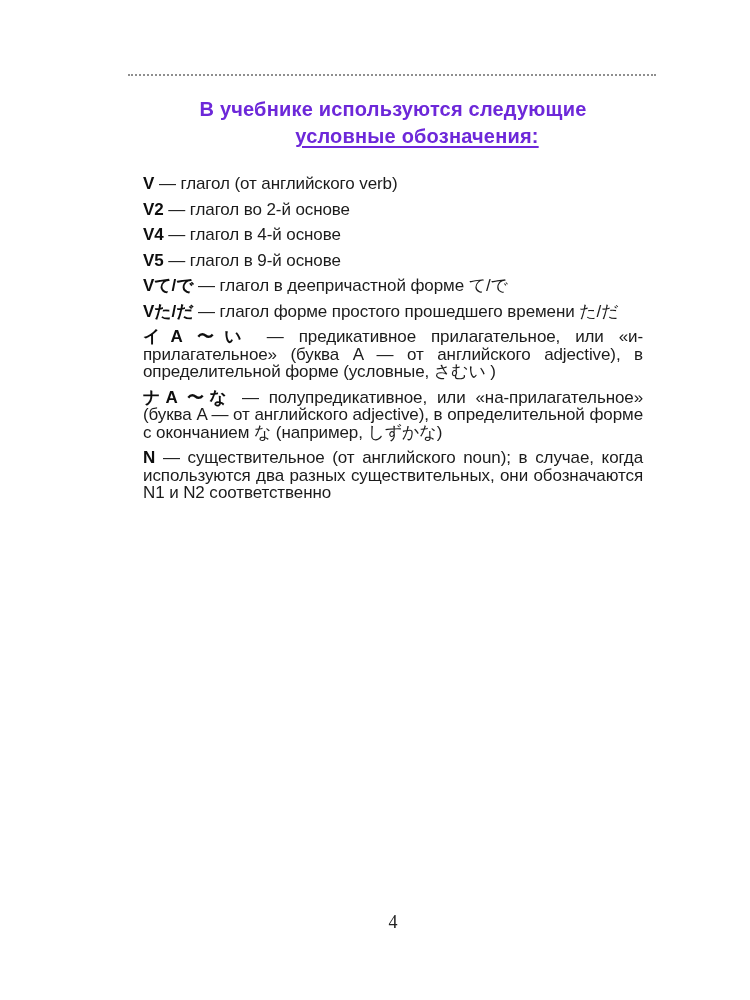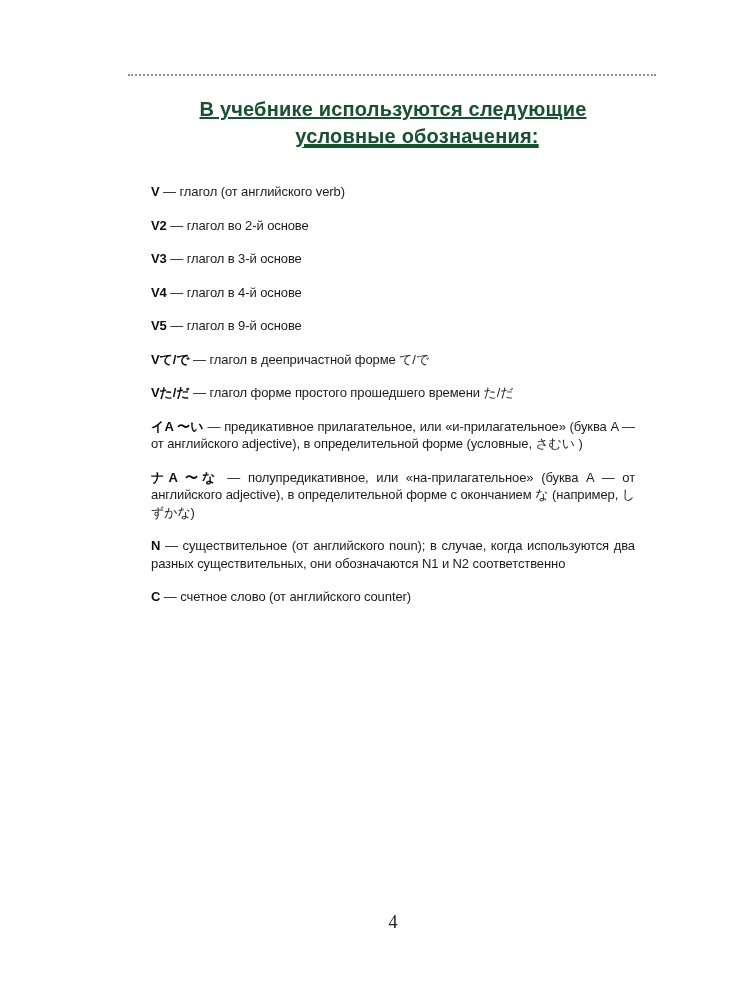--- a/index.html
+++ b/index.html
@@ -27,39 +27,38 @@
   .heading {
     position: absolute;
     left: 135px;
     top: 96px;
     width: 516px;
     margin: 0;
     text-align: center;
     font-size: 20px;
     line-height: 27px;
     font-weight: 700;
-    color: #14532d;
+    color: #6d28d9;
     letter-spacing: 0.2px;
-    text-decoration: underline;
   }
   .heading .line2 {
     text-decoration: underline;
     text-decoration-thickness: 2px;
     text-underline-offset: 3px;
     margin-left: 48px;
   }
   .legend {
     position: absolute;
     left: 135px;
     top: 167px;
     width: 516px;
   }
   .entry {
-    margin: 16px;
-    font-size: 13px;
+    margin: 8px;
+    font-size: 17px;
     line-height: 17.5px;
     text-align: justify;
     text-align-last: left;
     letter-spacing: -0.1px;
   }
   .entry .sym {
     font-weight: 700;
     color: #0e0e0e;
   }
   .page-number {
@@ -88,24 +87,20 @@
   <div class="legend">
     <p class="entry">
       <b class="sym">V</b>
       <span>— глагол (от английского verb)</span>
     </p>
     <p class="entry">
       <b class="sym">V2</b>
       <span>— глагол во 2-й основе</span>
     </p>
     <p class="entry">
-      <b class="sym">V3</b>
-      <span>— глагол в 3-й основе</span>
-    </p>
-    <p class="entry">
       <b class="sym">V4</b>
       <span>— глагол в 4-й основе</span>
     </p>
     <p class="entry">
       <b class="sym">V5</b>
       <span>— глагол в 9-й основе</span>
     </p>
     <p class="entry">
       <b class="sym">Vて/で</b>
       <span>— глагол в деепричастной форме て/で</span>
@@ -119,21 +114,17 @@
       <span>— предикативное прилагательное, или «и-прилагательное» (буква A — от английского adjective), в определительной форме (условные, さむい )</span>
     </p>
     <p class="entry">
       <b class="sym">ナA 〜な</b>
       <span>— полупредикативное, или «на-прилагательное» (буква A — от английского adjective), в определительной форме с окончанием な (например, しずかな)</span>
     </p>
     <p class="entry">
       <b class="sym">N</b>
       <span>— существительное (от английского noun); в случае, когда используются два разных существительных, они обозначаются N1 и N2 соответственно</span>
     </p>
-    <p class="entry">
-      <b class="sym">C</b>
-      <span>— счетное слово (от английского counter)</span>
-    </p>
   </div>
 
   <div class="page-number">4</div>
 
 </div>
 
 </body></html>

